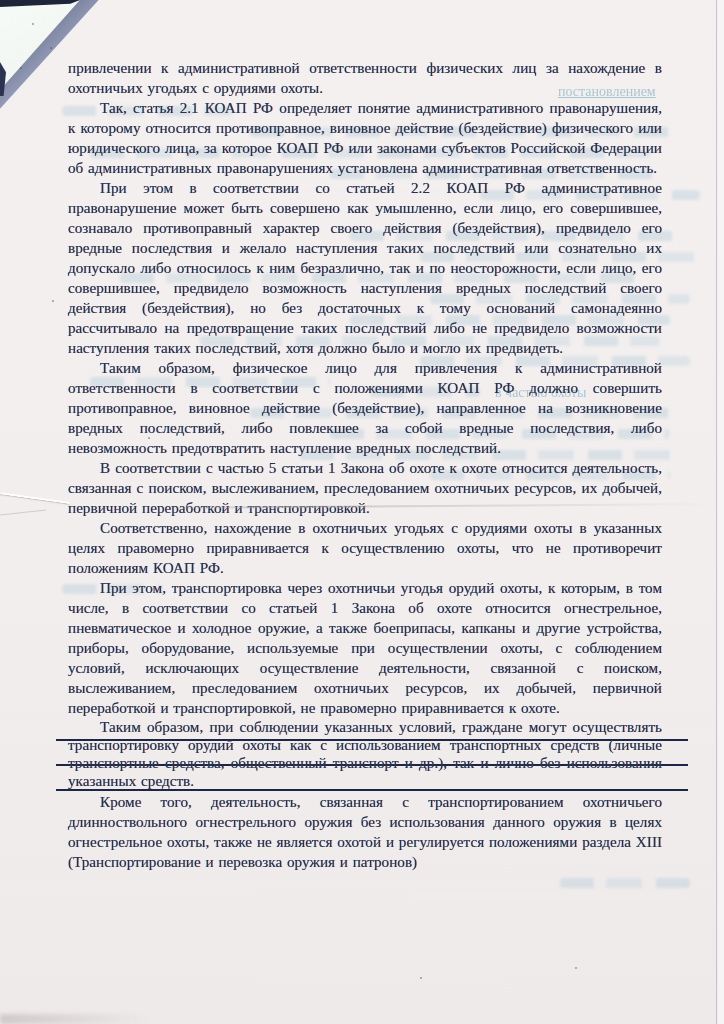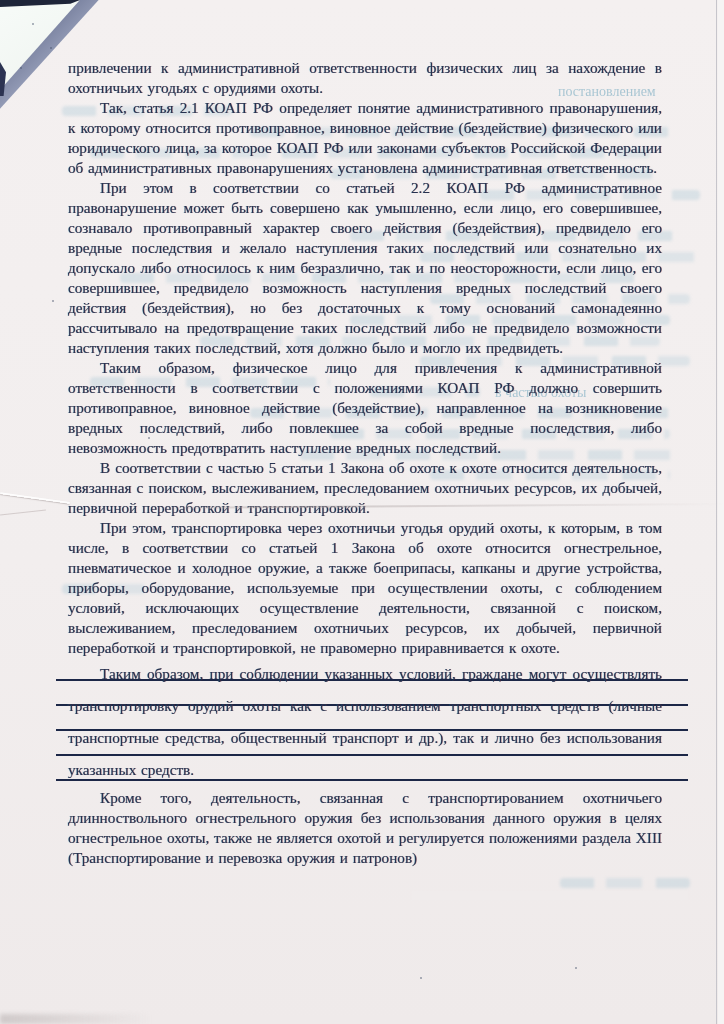--- a/index.html
+++ b/index.html
@@ -12,21 +12,21 @@
     position:absolute; left:68px; top:58px; width:594px;
     color:#263250; font-size:15.2px; line-height:20px;
     text-align:justify; text-align-last:left;
     text-shadow: 0.5px 0.4px 0 rgba(158,38,38,.38), -0.5px -0.4px 0 rgba(0,140,168,.30);
     word-spacing:1px;
     font-family:Liberation Serif, serif;
   }
   .textblock p { margin:0; text-indent:32px; }
   .textblock p.no-indent { text-indent:0; }
   p.underlined-para {
-    position:relative; line-height:32px;
+    position:relative; line-height:18px;
     margin-left:-12px; margin-right:-26px;
     padding:0 26px 2px 12px;
     background-image:repeating-linear-gradient(180deg,
       rgba(0,0,0,0) 0px, rgba(0,0,0,0) 21px,
       #1c2747 21px, #1c2747 23px,
       rgba(0,0,0,0) 23px, rgba(0,0,0,0) 25px);
   }
   .underline-eraser {
     position:absolute; left:356px; right:-2px; bottom:1px; height:8px;
     background:#f0ecec;
@@ -100,29 +100,30 @@
 <div class="bleed" style="top:356px; left:420px; width:270px;"></div>
 <div class="bleed" style="top:377px; left:90px;  width:240px;"></div>
 <div class="bleed" style="top:387px; left:370px; width:110px;"></div>
 <div class="bleed" style="top:408px; left:250px; width:430px;"></div>
 <div class="bleed" style="top:429px; left:330px; width:340px;"></div>
 <div class="bleed" style="top:450px; left:300px; width:380px;"></div>
 <div class="bleed" style="top:470px; left:430px; width:240px;"></div>
 <div class="bleed" style="top:584px; left:62px;  width:100px;"></div>
 <div class="bleed" style="top:878px; left:560px; width:130px;"></div>
 
-<span class="bleed-text" style="top:84px; left:558px;">постановлением</span>
+<span class="bleed-text" style="top:84px; left:558px;text-decoration:underline;">постановлением</span>
 <span class="bleed-text" style="top:385px; left:495px;">в частью охоты</span>
 
 <div class="textblock">
   <p class="no-indent">привлечении к административной ответственности физических лиц за нахождение в охотничьих угодьях с орудиями охоты.</p>
   <p>Так, статья 2.1 КОАП РФ определяет понятие административного правонарушения, к которому относится противоправное, виновное действие (бездействие) физического или юридического лица, за которое КОАП РФ или законами субъектов Российской Федерации об административных правонарушениях установлена административная ответственность.</p>
   <p>При этом в соответствии со статьей 2.2 КОАП РФ административное правонарушение может быть совершено как умышленно, если лицо, его совершившее, сознавало противоправный характер своего действия (бездействия), предвидело его вредные последствия и желало наступления таких последствий или сознательно их допускало либо относилось к ним безразлично, так и по неосторожности, если лицо, его совершившее, предвидело возможность наступления вредных последствий своего действия (бездействия), но без достаточных к тому оснований самонадеянно рассчитывало на предотвращение таких последствий либо не предвидело возможности наступления таких последствий, хотя должно было и могло их предвидеть.</p>
   <p>Таким образом, физическое лицо для привлечения к административной ответственности в соответствии с положениями КОАП РФ должно совершить противоправное, виновное действие (бездействие), направленное на возникновение вредных последствий, либо повлекшее за собой вредные последствия, либо невозможность предотвратить наступление вредных последствий.</p>
   <p>В соответствии с частью 5 статьи 1 Закона об охоте к охоте относится деятельность, связанная с поиском, выслеживанием, преследованием охотничьих ресурсов, их добычей, первичной переработкой и транспортировкой.</p>
+  <p>Соответственно, нахождение в охотничьих угодьях с орудиями охоты в указанных целях правомерно приравнивается к осуществлению охоты, что не противоречит положениям КОАП РФ.</p>
   <p>При этом, транспортировка через охотничьи угодья орудий охоты, к которым, в том числе, в соответствии со статьей 1 Закона об охоте относится огнестрельное, пневматическое и холодное оружие, а также боеприпасы, капканы и другие устройства, приборы, оборудование, используемые при осуществлении охоты, с соблюдением условий, исключающих осуществление деятельности, связанной с поиском, выслеживанием, преследованием охотничьих ресурсов, их добычей, первичной переработкой и транспортировкой, не правомерно приравнивается к охоте.</p>
   <p class="underlined-para">Таким образом, при соблюдении указанных условий, граждане могут осуществлять транспортировку орудий охоты как с использованием транспортных средств (личные транспортные средства, общественный транспорт и др.), так и лично без использования указанных средств.</p>
   <p>Кроме того, деятельность, связанная с транспортированием охотничьего длинноствольного огнестрельного оружия без использования данного оружия в целях огнестрельное охоты, также не является охотой и регулируется положениями раздела XIII (Транспортирование и перевозка оружия и патронов)</p>
 </div>
 
 <div class="underline-eraser" style="position:absolute; left:412px; top:891px; width:276px; height:9px;"></div>
 
 <div class="corner">
   <div class="corner-shadow"></div>
   <div class="corner-fold"></div>

